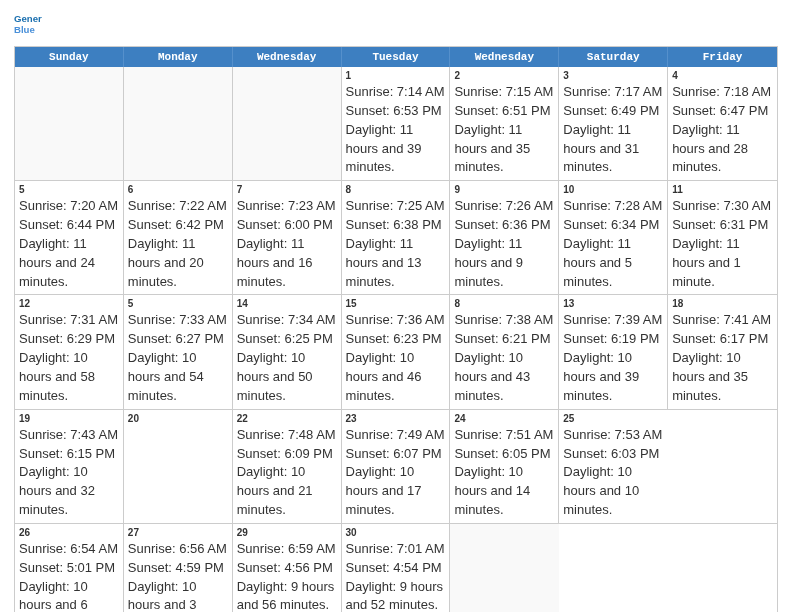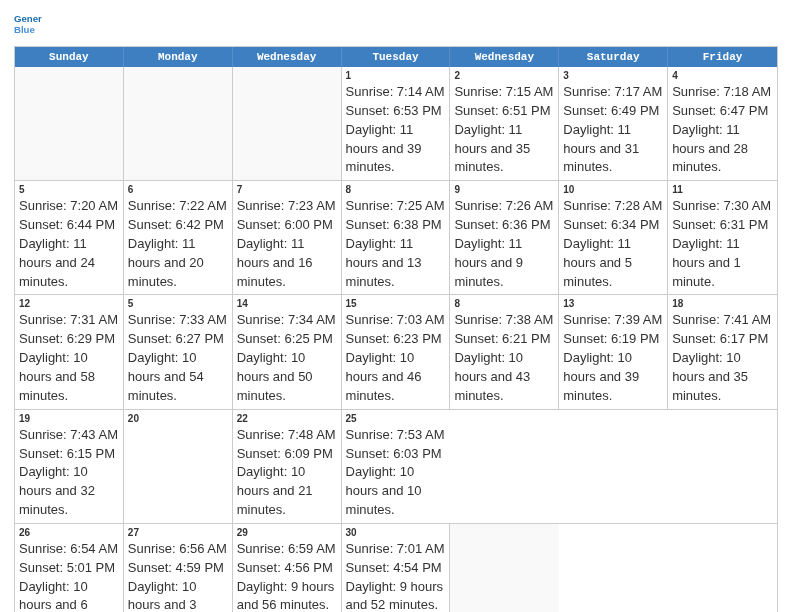--- a/index.html
+++ b/index.html
@@ -231,21 +231,21 @@
 Daylight: 10 hours and 54 minutes.</div>
           </div>
           <div class="cal-cell">
             <span class="day-num">14</span>
             <div class="cell-info">Sunrise: 7:34 AM
 Sunset: 6:25 PM
 Daylight: 10 hours and 50 minutes.</div>
           </div>
           <div class="cal-cell">
             <span class="day-num">15</span>
-            <div class="cell-info">Sunrise: 7:03 AM
+            <div class="cell-info">Sunrise: 7:36 AM
 Sunset: 6:23 PM
 Daylight: 10 hours and 46 minutes.</div>
           </div>
           <div class="cal-cell">
             <span class="day-num">8</span>
             <div class="cell-info">Sunrise: 7:38 AM
 Sunset: 6:21 PM
 Daylight: 10 hours and 43 minutes.</div>
           </div>
           <div class="cal-cell">
@@ -269,20 +269,32 @@
 Daylight: 10 hours and 32 minutes.</div>
           </div>
           <div class="cal-cell">
             <span class="day-num">20</span>
           </div>
           <div class="cal-cell">
             <span class="day-num">22</span>
             <div class="cell-info">Sunrise: 7:48 AM
 Sunset: 6:09 PM
 Daylight: 10 hours and 21 minutes.</div>
+          </div>
+          <div class="cal-cell">
+            <span class="day-num">23</span>
+            <div class="cell-info">Sunrise: 7:49 AM
+Sunset: 6:07 PM
+Daylight: 10 hours and 17 minutes.</div>
+          </div>
+          <div class="cal-cell">
+            <span class="day-num">24</span>
+            <div class="cell-info">Sunrise: 7:51 AM
+Sunset: 6:05 PM
+Daylight: 10 hours and 14 minutes.</div>
           </div>
           <div class="cal-cell">
             <span class="day-num">25</span>
             <div class="cell-info">Sunrise: 7:53 AM
 Sunset: 6:03 PM
 Daylight: 10 hours and 10 minutes.</div>
           </div>
         </div>
         <div class="cal-week">
           <div class="cal-cell">

